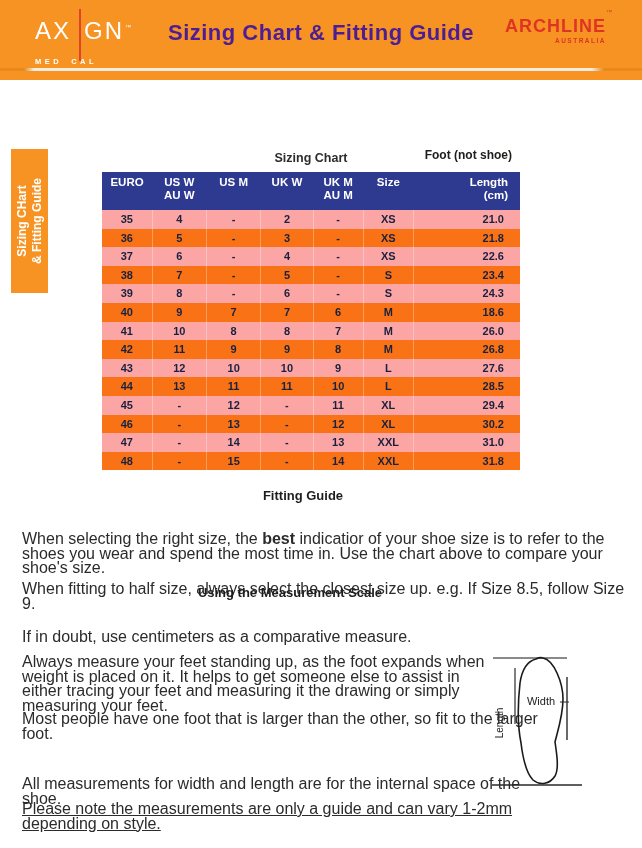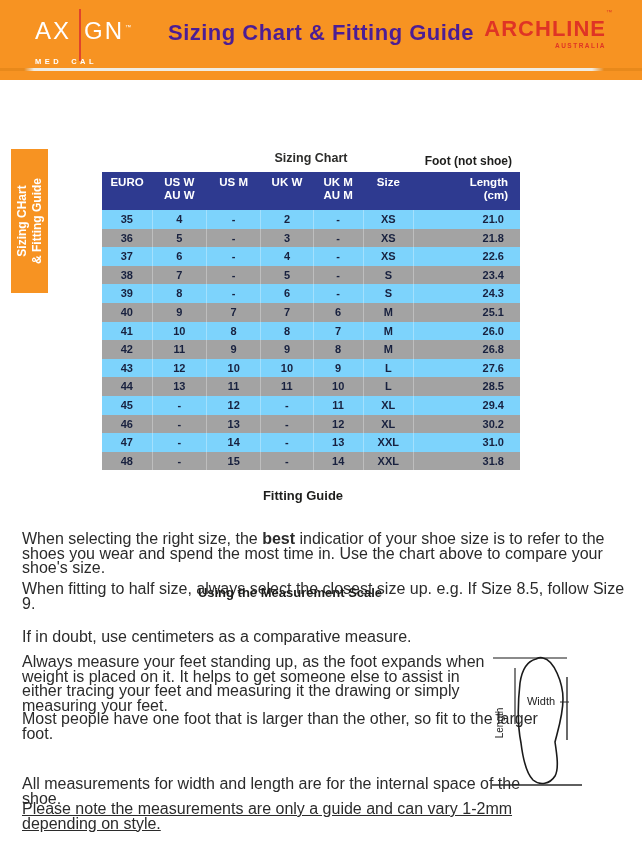--- a/index.html
+++ b/index.html
@@ -18,47 +18,47 @@
   .logo-gap { display:inline-block; width:13px; }
   .logo-tm { font-size:6px; vertical-align:top; position:relative; top:-10px; left:1px; }
   .logo-sub { display:flex; font-size:7.5px; font-weight:bold; letter-spacing:3.5px; margin-top:12px; }
   .logo-sub .logo-gap { width:9px; }
   .logo-line { position:absolute; left:44px; top:-8px; width:2px; height:52px; background:#E0442C; }
   .main-title {
     position:absolute; left:0; top:20px; width:642px; text-align:center;
     color:#4c1d95; font-size:22px; font-weight:bold; letter-spacing:0.5px;
   }
   .brand { position:absolute; right:30px; top:16px; text-align:right; color:#DF3425; }
-  .brand-name { font-size:22px; font-weight:bold; letter-spacing:1px; }
+  .brand-name { font-size:18px; font-weight:bold; letter-spacing:1px; }
   .brand-tm { font-size:6px; vertical-align:top; position:relative; top:-7px; }
   .brand-country { font-size:6.5px; font-weight:bold; letter-spacing:1.5px; margin-top:0px; margin-right:6px; }
   
   .side-tab { position:absolute; left:11px; top:149px; width:37px; height:144px; background:#F79322; }
   .side-tab-rot {
     position:absolute; top:50%; left:50%;
     transform:translate(-50%,-50%) rotate(-90deg);
     white-space:nowrap; text-align:center; color:#fff; font-weight:bold;
     font-size:12px; line-height:1.25;
   }
   
   .chart-title { position:absolute; left:102px; top:151px; width:418px; text-align:center; font-size:12.5px; font-weight:bold; color:#2c2c2a; }
-  .foot-note  { position:absolute; right:130px; top:154px; font-size:12px; font-weight:bold; color:#1d1d1b; }
+  .foot-note  { position:absolute; right:130px; top:148px; font-size:12px; font-weight:bold; color:#1d1d1b; }
   .table-wrap { position:absolute; left:102px; top:172px; width:418px; }
   table.sizing { width:100%; border-collapse:collapse; table-layout:fixed;padding-left:12px; }
   table.sizing thead tr { background:#2E3A90; height:38px; }
   table.sizing th { color:#ffffff; font-size:11.5px; font-weight:bold; text-align:center; vertical-align:top; padding:4px 0 0 0; }
   table.sizing th .l2 { margin-top:1px; min-height:1px; }
   table.sizing td {
     font-size:11px; font-weight:bold; color:#18213f; text-align:center;
     height:18.6px; padding:0; line-height:18.6px;
     border-left:1px solid rgba(255,255,255,0.30);
   }
   table.sizing td:first-child { border-left:none; }
-  table.sizing tr.a { background:#7dd3fc; }
-  table.sizing tr.b { background:#a3a3a3; }
+  table.sizing tr.a { background:#fca5a5; }
+  table.sizing tr.b { background:#f97316; }
   table.sizing th.col-6 { text-align:right; padding-right:12px; }
   table.sizing td.col-6 { text-align:right; padding-right:16px; }
   
   .h2 { position:absolute; font-size:13px; font-weight:bold; text-align:center; color:#1d1d1b; }
   .h2.fitting { left:0; top:488px; width:606px; }
   .h2.using   { left:0; top:585px; width:580px; }
   .para { position:absolute; left:22px; font-size:16px; line-height:14.5px; color:#2b2b2b; }
   .p1 { top:516px; width:604px; }
   .p2 { top:558px; width:604px;margin-top:24px; }
   .mp1 { top:614px; width:540px; }
@@ -197,21 +197,21 @@
             <td class="col-5">S</td>
             <td class="col-6">24.3</td>
           </tr>
           <tr class="b">
             <td class="col-0">40</td>
             <td class="col-1">9</td>
             <td class="col-2">7</td>
             <td class="col-3">7</td>
             <td class="col-4">6</td>
             <td class="col-5">M</td>
-            <td class="col-6">25.1</td>
+            <td class="col-6">18.6</td>
           </tr>
           <tr class="a">
             <td class="col-0">41</td>
             <td class="col-1">10</td>
             <td class="col-2">8</td>
             <td class="col-3">8</td>
             <td class="col-4">7</td>
             <td class="col-5">M</td>
             <td class="col-6">26.0</td>
           </tr>

